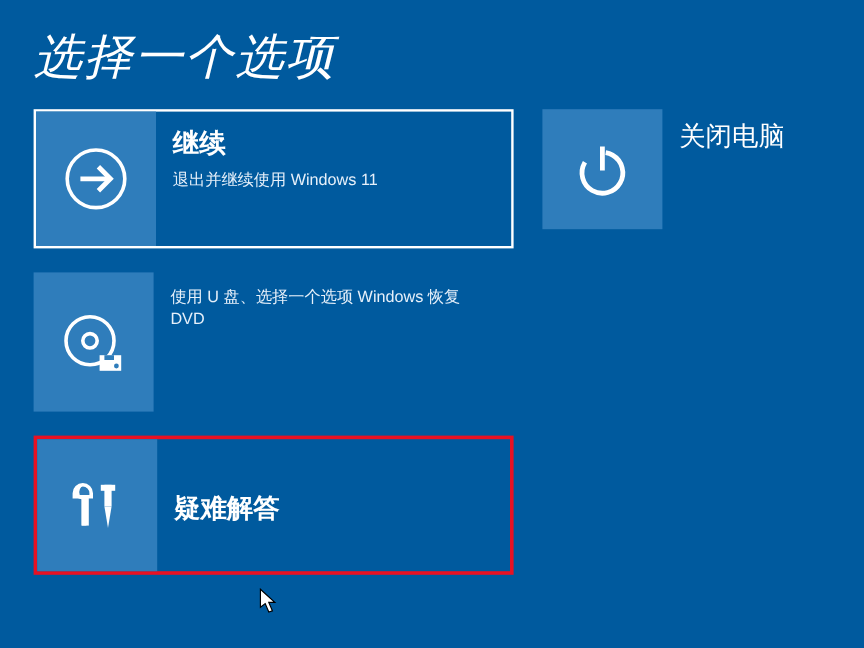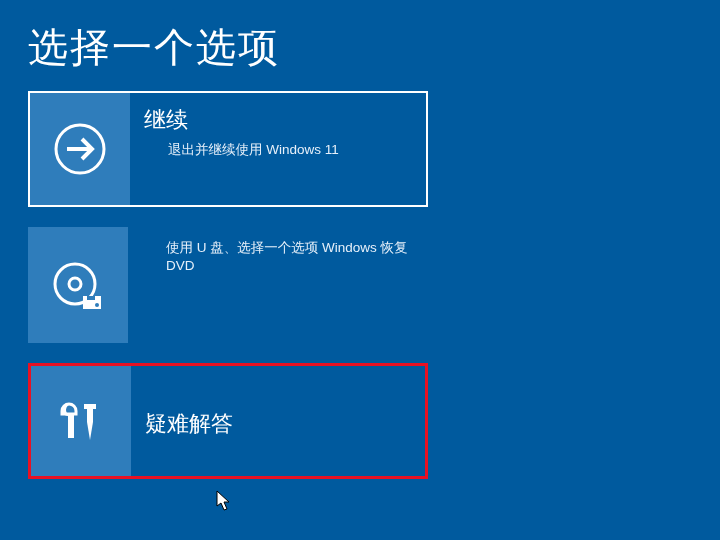--- a/index.html
+++ b/index.html
@@ -9,20 +9,21 @@
     font-family: "Microsoft YaHei", "Segoe UI", sans-serif;
     color: #fff;
     overflow: hidden;
     position: relative;
   }
   .title {
     font-size: 40px;
     font-weight: 300;
     padding: 20px 0 16px 28px;
     letter-spacing: 2px;
+    font-style: italic;
   }
   .row {
     display: flex;
     gap: 24px;
     padding-left: 28px;
     margin-bottom: 20px;
   }
   .tile {
     display: flex;
     width: 400px;
@@ -35,26 +36,25 @@
     width: 100px; height: 100%;
     background: #2f7dbb;
     display: flex; align-items: center; justify-content: center;
     flex-shrink: 0;
   }
   .tile .text-box {
     padding: 12px 14px 6px 14px;
     display: flex; flex-direction: column; gap: 6px;
   }
   .tile .text-box .head {
-    font-size: 22px; font-weight: 400;
+    font-size: 22px; font-weight: 700;
   }
   .tile .text-box .sub {
     font-size: 13.5px; font-weight: 300; color: #e6f0fa;
     line-height: 1.35;
-    margin-left: 24px;
   }
   .side-tile {
     display: flex; gap: 14px; align-items: flex-start;
     cursor: pointer;
   }
   .side-tile .icon-box {
     width: 100px; height: 100px;
     background: #2f7dbb;
     display: flex; align-items: center; justify-content: center;
   }
@@ -81,20 +81,29 @@
         <line x1="15" y1="28" x2="38" y2="28" stroke="#fff" stroke-width="4"></line>
         <polyline points="30,18 40,28 30,38" fill="none" stroke="#fff" stroke-width="4"></polyline>
       </svg>
     </div>
     <div class="text-box">
       <div class="head">继续</div>
       <div class="sub">退出并继续使用 Windows 11</div>
     </div>
   </div>
 
+  <div class="side-tile">
+    <div class="icon-box">
+      <svg width="54" height="54" viewBox="0 0 54 54">
+        <circle cx="27" cy="30" r="17" fill="none" stroke="#fff" stroke-width="4" stroke-dasharray="80 20" transform="rotate(-60 27 30)"></circle>
+        <line x1="27" y1="8" x2="27" y2="28" stroke="#fff" stroke-width="4"></line>
+      </svg>
+    </div>
+    <div class="label">关闭电脑</div>
+  </div>
 </div>
 
 <div class="row">
   <div class="tile">
     <div class="icon-box">
       <svg width="58" height="58" viewBox="0 0 58 58">
         <circle cx="26" cy="28" r="20" fill="none" stroke="#fff" stroke-width="3"></circle>
         <circle cx="26" cy="28" r="6" fill="none" stroke="#fff" stroke-width="3"></circle>
         <rect x="34" y="40" width="18" height="13" fill="#fff"></rect>
         <rect x="38" y="40" width="8" height="4" fill="#2f7dbb"></rect>

